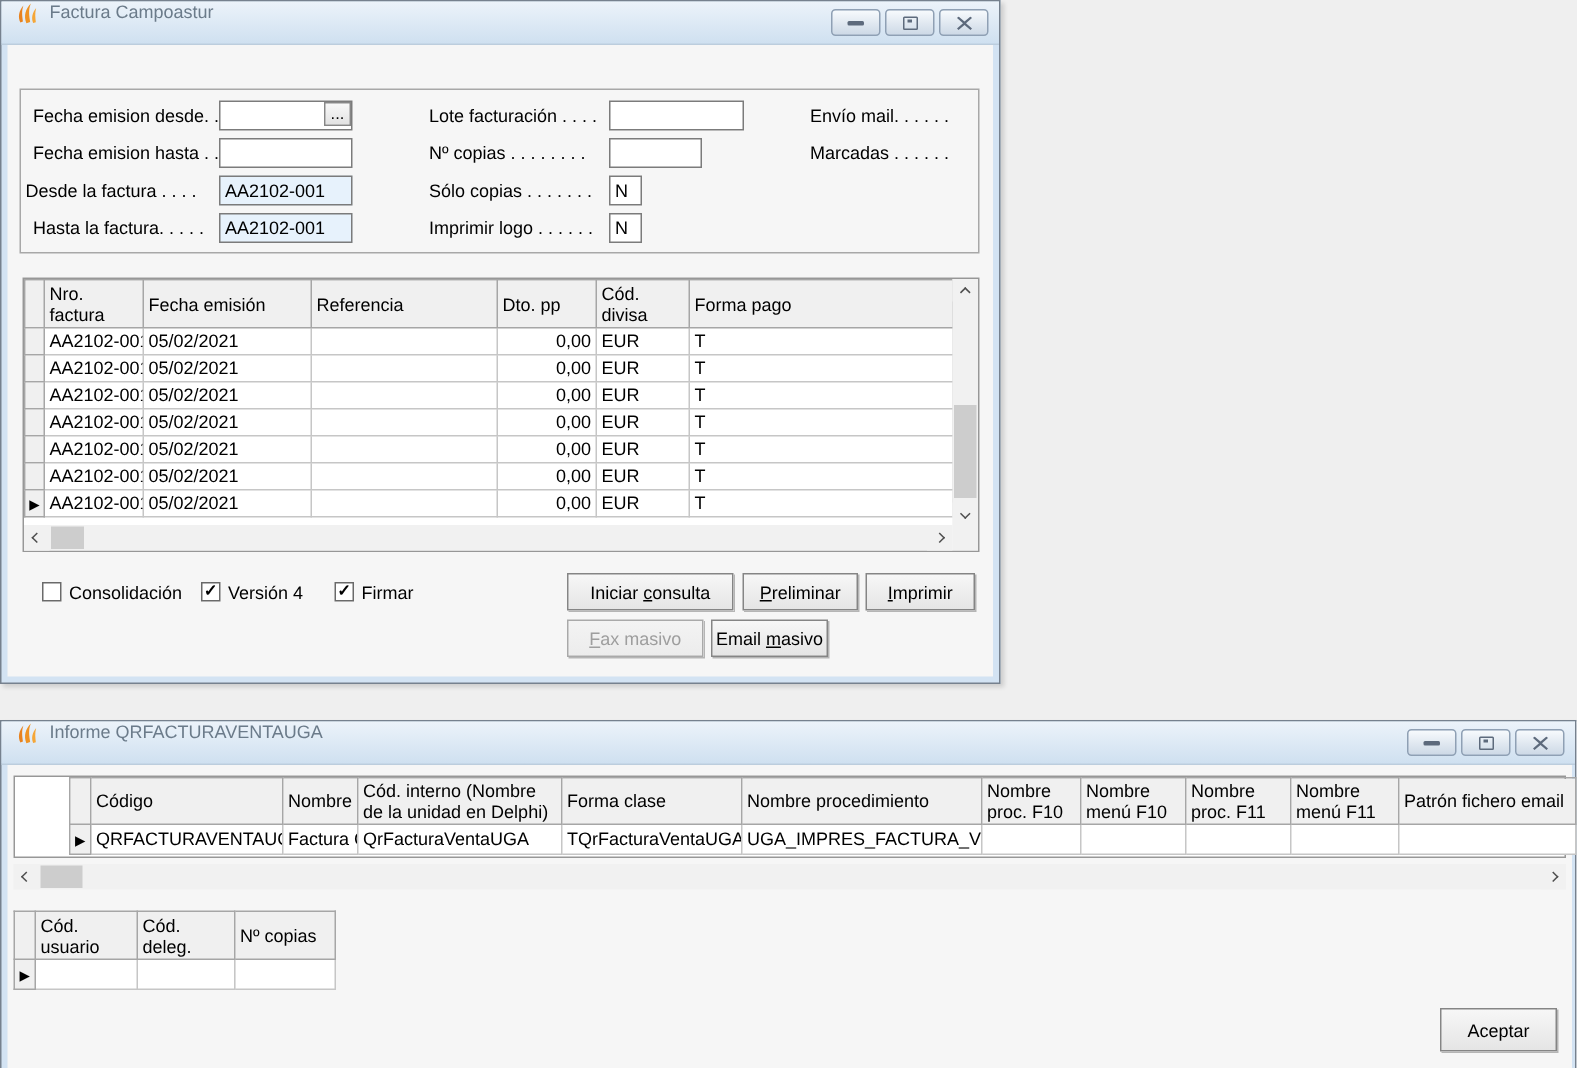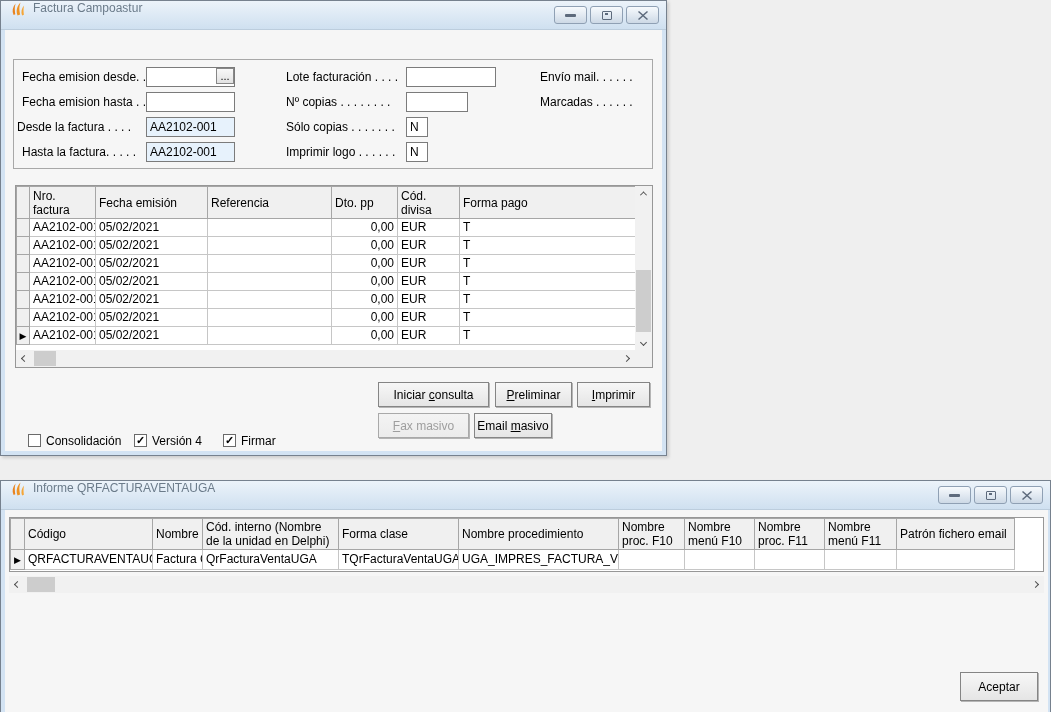--- a/index.html
+++ b/index.html
@@ -56,21 +56,21 @@
             background:#f1f1f1; }
   .sb-thumb { position:absolute; background:#cdcdcd; }
   .chev { display:inline-block; width:5px; height:5px;
           border-right:1.4px solid #4e4e4e; border-bottom:1.4px solid #4e4e4e; }
   .chev.up { transform:rotate(-135deg) translate(-1px,-1px); }
   .chev.down { transform:rotate(45deg); }
   .chev.left { transform:rotate(135deg); }
   .chev.right { transform:rotate(-45deg); }
   .sb-corner { position:absolute; background:#f1f1f1; }
   
-  .check-item { position:absolute; display:flex; align-items:center; gap:5px; height:15px;margin-top:46px; }
+  .check-item { position:absolute; display:flex; align-items:center; gap:5px; height:15px; }
   .cb-box { width:13px; height:13px; border:1px solid #6a6a6a; background:#fff;
             display:inline-flex; align-items:center; justify-content:center;
             font-size:11px; font-weight:bold; line-height:11px; }
   .btn { position:absolute; border:1px solid #858585;
          background:linear-gradient(#f7f7f7,#e5e5e5); font-size:12px;
          display:flex; align-items:center; justify-content:center; white-space:pre;
          box-shadow:1px 1px 0 #b5b5b5; }
   .btn .accel { text-decoration:underline; }
   .btn.disabled { color:#9e9e9e; border-color:#a9a9a9;
                   background:linear-gradient(#f3f3f3,#ececec); }
@@ -305,21 +305,21 @@
         <svg width="10" height="9" viewBox="0 0 10 9">
           <path d="M1 0 L5 3.4 L9 0 L10 1 L6 4.5 L10 8 L9 9 L5 5.6 L1 9 L0 8 L4 4.5 L0 1 Z" fill="#5d6a7c"></path>
         </svg>
       </div>
     </div>
   </div>
 
   <div class="client" style="left:4px; top:29px; width:1043px; height:203px;">
 
     <div class="grid-box" style="left:4px; top:7px; width:1035px; height:55px;">
-      <table class="grid" style="width:897px;">
+      <table class="grid" style="width:897px;margin-left:36px;">
         <colgroup>
           <col style="width:14px">
             <col style="width:128px">
             <col style="width:50px">
             <col style="width:136px">
           <col style="width:120px">
             <col style="width:160px">
             <col style="width:66px">
             <col style="width:70px">
           <col style="width:70px">
@@ -365,18 +365,44 @@
     <div class="sb" style="left:4px; top:66px; width:1035px; height:17px;">
       <div class="sb-btn" style="left:0; top:0; width:17px; height:17px;">
           <span class="chev left"></span>
         </div>
       <div class="sb-thumb" style="left:18px; top:1px; width:28px; height:15px;"></div>
       <div class="sb-btn" style="right:0; top:0; width:17px; height:17px;">
           <span class="chev right"></span>
         </div>
     </div>
 
+    <div class="grid-box" style="left:4px; top:97px; width:216px; height:56px; border:none; background:transparent;">
+      <table class="grid" style="width:215px;">
+        <colgroup>
+          <col style="width:14px">
+            <col style="width:68px">
+            <col style="width:65px">
+            <col style="width:67px">
+        </colgroup>
+        <thead>
+          <tr style="height:32px;">
+            <th class="sel"></th>
+            <th>Cód. usuario</th>
+            <th>Cód. deleg.</th>
+            <th>Nº copias</th>
+          </tr>
+        </thead>
+        <tbody>
+          <tr style="height:20px;">
+            <td class="sel marker">▶</td>
+            <td></td>
+            <td></td>
+            <td></td>
+          </tr>
+        </tbody>
+      </table>
+    </div>
 
     <button class="btn" style="left:955px; top:162px; width:78px; height:29px;">
       <span>Aceptar</span>
     </button>
   </div>
 </div>
 
 </body></html>

